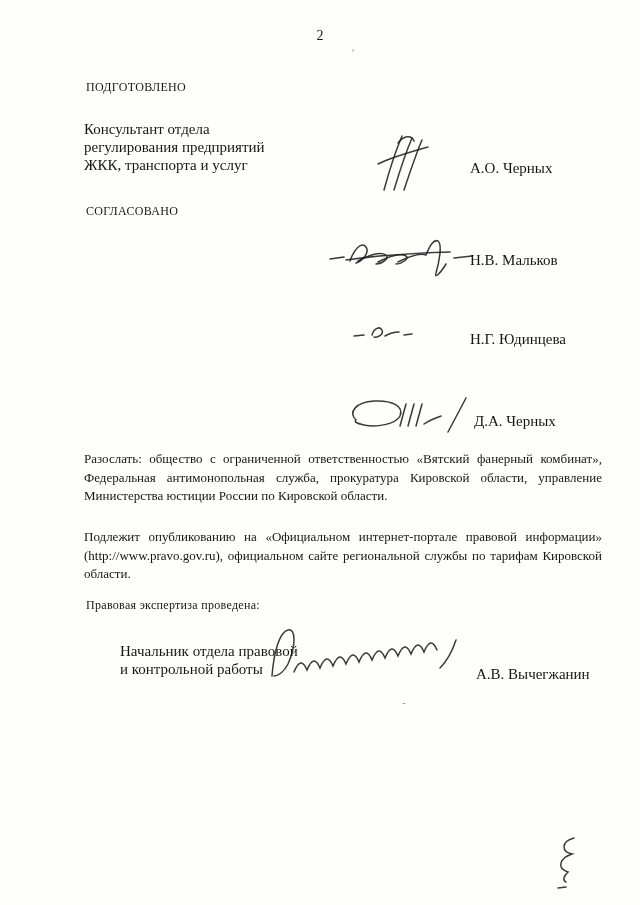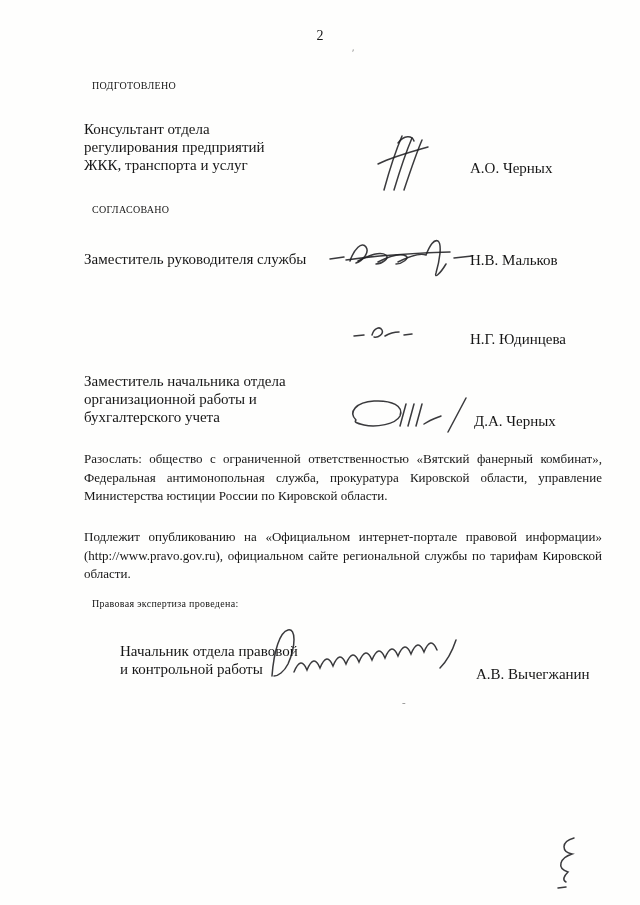--- a/index.html
+++ b/index.html
@@ -4,21 +4,21 @@
 <style>
   * { margin:0; padding:0; box-sizing:border-box; }
   html,body { background:#e9e9e9; }
   body { font-family:"Liberation Serif", serif; color:#161616; }
   .page {
     position:relative; width:640px; height:905px;
     background:#fefefd; margin:0 auto; overflow:hidden;
   }
   .abs { position:absolute; }
   .page-number { top:28px; left:0; width:640px; text-align:center; font-size:14px; }
-  .header { left:92px; font-size:10px; letter-spacing:0.3px; }
+  .header { left:86px; font-size:12px; letter-spacing:0.3px; }
   .title { left:84px; font-size:15px; line-height:18px; }
   .name  { font-size:15px; white-space:nowrap; }
   .para  { left:84px; width:518px; font-size:13px; line-height:18.5px; text-align:justify; }
   .sig   { position:absolute; }
   .sig path { fill:none; stroke:#1f1f22; stroke-width:1.5; stroke-linecap:round; opacity:0.88; }
   .mark { position:absolute; color:#444; opacity:0.65; font-size:11px; }
 </style>
 </head>
 <body>
 
@@ -34,41 +34,39 @@
     <path d="M34 4 C28 18 22 36 16 58"></path>
     <path d="M44 6 C38 20 32 38 26 58"></path>
     <path d="M54 8 C48 22 42 40 36 58"></path>
     <path d="M10 32 C24 25 42 20 60 15"></path>
     <path d="M30 11 C36 3 44 3 46 9"></path>
   </svg>
   <div class="abs name" style="left:470px; top:160px;">А.О. Черных</div>
 
   <div class="abs header" style="top:204px;text-align:center;">СОГЛАСОВАНО</div>
 
-  <div class="abs title" style="top:250px; width:280px;">Заместитель руководителя службы</div>
   <svg class="sig" style="left:328px; top:228px;" width="146" height="54" viewBox="0 0 146 54">
     <path d="M2 31 L16 29"></path>
     <path d="M22 33 C26 21 34 13 38 19 C42 25 34 33 28 35"></path>
     <path d="M30 33 C42 27 52 23 58 27 C62 30 54 36 48 36"></path>
     <path d="M50 34 C62 28 72 25 78 28 C82 30 74 36 68 36"></path>
     <path d="M70 34 C82 28 92 25 98 27 C102 17 106 11 110 13 C114 16 112 31 108 45 C106 51 112 46 118 36"></path>
     <path d="M18 32 C52 27 92 25 122 24"></path>
     <path d="M126 30 L144 28"></path>
   </svg>
   <div class="abs name" style="left:470px; top:252px;">Н.В. Мальков</div>
 
   <svg class="sig" style="left:352px; top:322px;" width="62" height="22" viewBox="0 0 62 22">
     <path d="M2 14 L12 13"></path>
     <path d="M20 13 C22 6 28 4 30 8 C32 12 26 16 22 15"></path>
     <path d="M33 14 C38 11 43 10 47 10"></path>
     <path d="M52 13 L60 12"></path>
   </svg>
   <div class="abs name" style="left:470px; top:331px;">Н.Г. Юдинцева</div>
 
-  <div class="abs title" style="top:372px; width:218px;">Заместитель начальника отдела организационной работы и бухгалтерского учета</div>
   <svg class="sig" style="left:340px; top:392px;" width="132" height="46" viewBox="0 0 132 46">
     <path d="M16 28 C8 20 16 10 34 9 C52 8 64 14 60 24 C56 32 36 36 24 33 C16 31 14 30 16 28"></path>
     <path d="M66 12 L60 34"></path>
     <path d="M74 12 L68 34"></path>
     <path d="M82 12 L76 34"></path>
     <path d="M84 32 C90 28 96 26 101 24"></path>
     <path d="M108 40 L126 6"></path>
   </svg>
   <div class="abs name" style="left:474px; top:413px;">Д.А. Черных</div>
 

